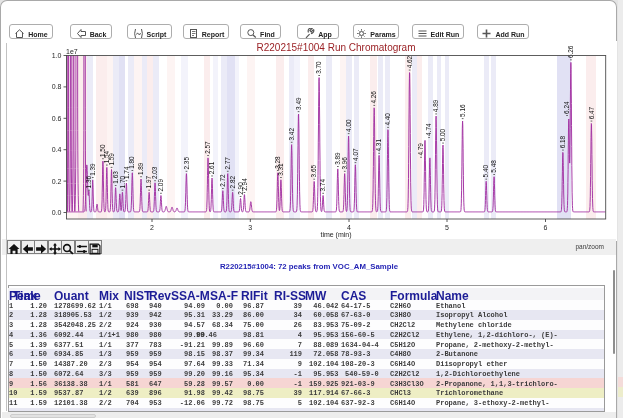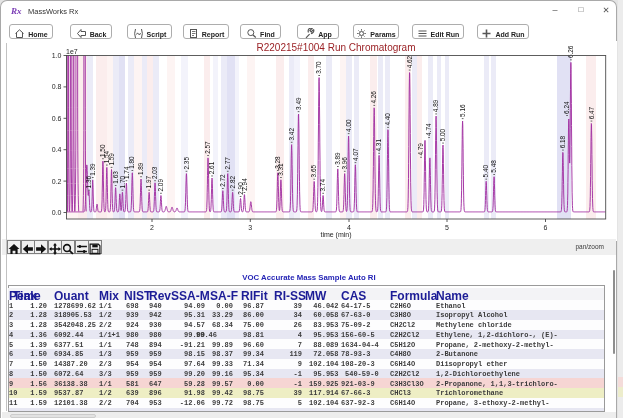--- a/index.html
+++ b/index.html
@@ -20,27 +20,20 @@
 .cap {position:absolute;left:0;width:616px;text-align:center;font-weight:bold;font-size:7.8px;color:#2525b5}
 #tbl {position:absolute;left:7px;top:283.5px;width:597px;height:127px;border:1px solid #9a9a9a;background:#fff}
 .th {position:absolute;font-weight:bold;font-size:12px;color:#1c1c96;white-space:pre}
 .td {position:absolute;font-family:"Liberation Mono",monospace;font-weight:bold;font-size:7px;color:#3c3c3c;white-space:pre}
 #vsb {position:absolute;left:612px;top:269px;width:2px;height:84px;background:#8f8f8f;border-radius:1px}
 #hsb {position:absolute;left:1px;top:411px;width:614px;height:7px;background:#ededed}
 #hthumb {position:absolute;left:8px;top:1.5px;width:86px;height:4.5px;background:#e2e2e2;border:1px solid #cccccc;border-radius:2px}
 #sliver {position:absolute;left:618px;top:0;width:5px;height:418px;background:#ececec}
 </style></head><body>
 <div id="win">
- <div id="title">
-   <span class="logo">Rx</span>
-      <span class="t">MassWorks Rx</span>
-   <div class="wbtn" style="left:546px">–</div>
-   <div class="wbtn" style="left:572px;font-size:8px">□</div>
-   <div class="wbtn" style="left:597px;font-size:8.5px">✕</div>
- </div>
  <div class="tbtn" style="left:8px;width:44px"><svg width="11" height="11" viewBox="0 0 11 11" style="vertical-align:-2px">
         <path d="M1.5 5.5 L5.5 1.8 L9.5 5.5 M2.5 5 V9.5 H8.5 V5" fill="none" stroke="#555" stroke-width="1"></path>
       </svg><span>Home</span></div>
     <div class="tbtn" style="left:69px;width:42px"><svg width="11" height="11" viewBox="0 0 11 11" style="vertical-align:-2px">
         <path d="M5 1.5 L1.5 5.5 L5 9.5 V7.5 H9.5 V3.5 H5 Z" fill="none" stroke="#555" stroke-width="1"></path>
       </svg><span>Back</span></div>
     <div class="tbtn" style="left:126px;width:45px"><svg width="11" height="11" viewBox="0 0 11 11" style="vertical-align:-2px">
         <path d="M2.5 1 Q0.8 5.5 2.5 10 M8.5 1 Q10.2 5.5 8.5 10 M3.5 6.5 Q4.5 3.5 5.5 6 Q6.5 8.5 7.5 5" fill="none" stroke="#555" stroke-width="1"></path>
       </svg><span>Script</span></div>
     <div class="tbtn" style="left:182px;width:46px"><svg width="11" height="11" viewBox="0 0 11 11" style="vertical-align:-2px">
@@ -263,21 +256,21 @@
           <rect x="2.6" y="1.9" width="1.8" height="2.6" fill="#111"></rect>
           <rect x="6.6" y="6.5" width="1.8" height="2.6" fill="#111"></rect>
         </svg></div>
       <div class="nbtn" style="left:86.3px"><svg width="12" height="12" viewBox="0 0 11 11">
           <path d="M1 1 H8.5 L10 2.5 V10 H1 Z" fill="none" stroke="#111" stroke-width="1.1"></path>
           <rect x="3" y="1.4" width="5" height="2.6" fill="#111"></rect>
           <rect x="2.8" y="5.8" width="5.4" height="3.6" fill="none" stroke="#111" stroke-width="0.9"></rect>
         </svg></div>
       <span id="panzoom">pan/zoom</span>
     </div>
- <div class="cap" style="top:272px">VOC Accurate Mass Sample Auto RI</div>
+ <div class="cap" style="top:260.5px">R220215#1004: 72 peaks from VOC_AM_Sample</div>
  <div id="tbl"></div>
  <div style="position:absolute;left:7px;top:286.5px;width:596px;height:12.8px;background:#f3f3f6;"></div>
     <span class="th" style="left:8px;top:288px">Peak</span>
     <span class="th" style="left:12px;top:288px">Time</span>
     <span class="th" style="left:53px;top:288px">Quant</span>
     <span class="th" style="left:98px;top:288px">Mix</span>
     <span class="th" style="left:123px;top:288px">NIST</span>
     <span class="th" style="left:148px;top:288px">RevS</span>
     <span class="th" style="left:178px;top:288px">SA-M</span>
     <span class="th" style="left:209px;top:288px">SA-F</span>
@@ -345,22 +338,22 @@
     <span class="td" style="left:296.8px;top:329.8px">4</span>
     <span class="td" style="left:312.3px;top:329.8px">95.953</span>
     <span class="td" style="left:340.0px;top:329.8px">156-60-5</span>
     <span class="td" style="left:389.0px;top:329.8px">C2H2Cl2</span>
     <span class="td" style="left:435.0px;top:329.8px">Ethylene, 1,2-dichloro-, (E)-</span>
     <div style="position:absolute;left:8px;top:338.3px;width:595px;height:9.75px;background:#fdfdfe;"></div>
     <span class="td" style="left:8.0px;top:339.5px">5</span>
     <span class="td" style="left:29.2px;top:339.5px">1.39</span>
     <span class="td" style="left:53.0px;top:339.5px">6377.51</span>
     <span class="td" style="left:98.0px;top:339.5px">1/1</span>
-    <span class="td" style="left:125.0px;top:339.5px">748</span>
-    <span class="td" style="left:148.0px;top:339.5px">894</span>
+    <span class="td" style="left:125.0px;top:339.5px">377</span>
+    <span class="td" style="left:148.0px;top:339.5px">783</span>
     <span class="td" style="left:178.8px;top:339.5px">-91.21</span>
     <span class="td" style="left:211.0px;top:339.5px">99.89</span>
     <span class="td" style="left:242.0px;top:339.5px">96.60</span>
     <span class="td" style="left:296.8px;top:339.5px">7</span>
     <span class="td" style="left:312.3px;top:339.5px">88.089</span>
     <span class="td" style="left:340.0px;top:339.5px">1634-04-4</span>
     <span class="td" style="left:389.0px;top:339.5px">C5H12O</span>
     <span class="td" style="left:435.0px;top:339.5px">Propane, 2-methoxy-2-methyl-</span>
     <div style="position:absolute;left:8px;top:348.1px;width:595px;height:9.75px;background:#e7e7f2;"></div>
     <span class="td" style="left:8.0px;top:349.2px">6</span>

